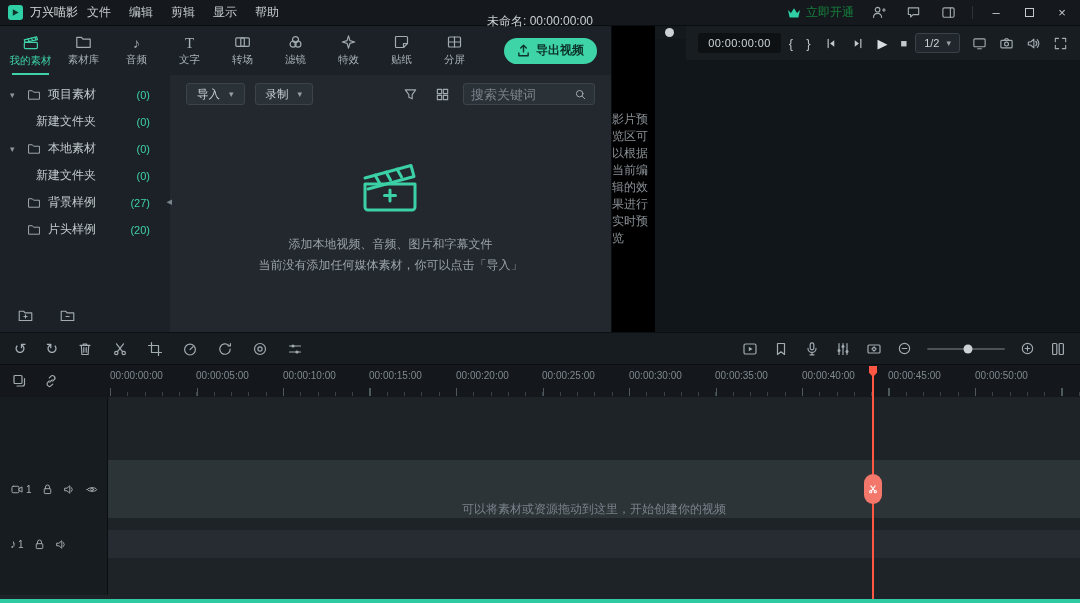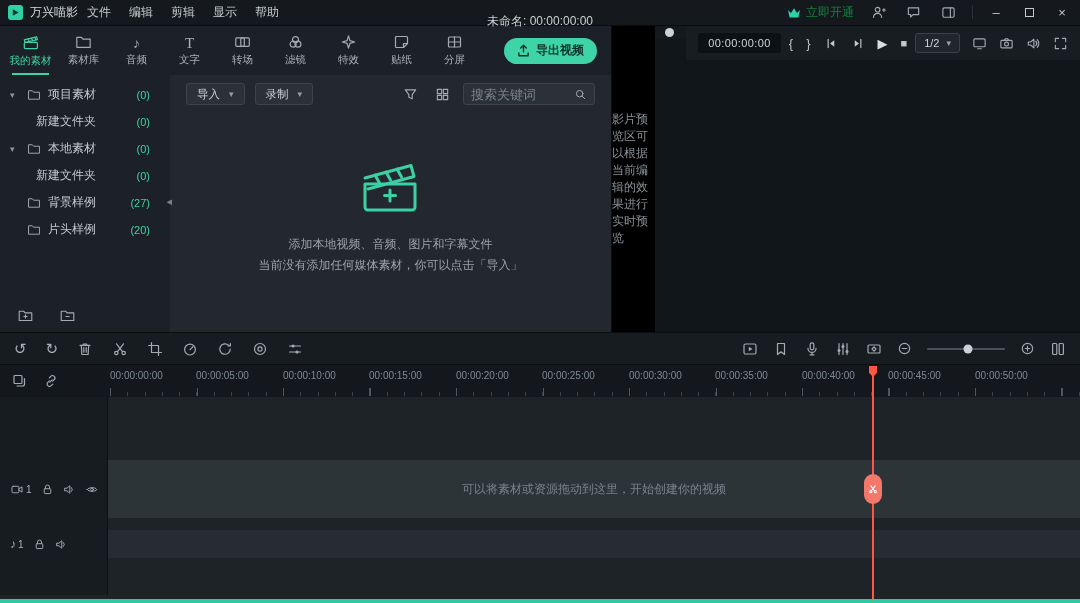--- a/index.html
+++ b/index.html
@@ -91,21 +91,21 @@
 
   
   .tracks{position:relative;height:202px;background:#1d2327}
   .tracks-left{position:absolute;left:0;top:0;bottom:4px;width:108px;background:#171c20;border-right:1px solid #0c0f12}
   .track-row{position:absolute;left:0;right:0;display:flex}
   .track-row.video{top:63px;height:58px}
   .track-row.audio{top:133px;height:28px}
   .track-head{width:108px;flex:none;display:flex;align-items:center;gap:9px;padding-left:10px;z-index:1}
   .track-num{font-size:10px;color:#aab3b8;margin-left:-7px}
   .thead-ic{cursor:pointer;display:flex;align-items:center}
-  .track-body{flex:1;display:flex;align-items:center;justify-content:center}
+  .track-body{flex:1;display:flex;align-items:flex-end;justify-content:center}
   .video .track-body{background:#2d3438}
   .audio .track-body{background:#262c31}
   .drop-hint{color:#79838a}
   .note-glyph{font-size:12px;color:#a2abb0;line-height:1}
 
   .bottom-bar{position:absolute;left:0;right:0;bottom:0;height:4px;background:#2fc9a2;z-index:7}
 
   
   .playhead{position:absolute;left:867px;top:366px;bottom:0;width:12px;z-index:6;cursor:ew-resize}
   .ph-head{width:8px;height:11px;margin:0 auto;background:#ff5743;clip-path:polygon(0 0,100% 0,100% 62%,50% 100%,0 62%)}

